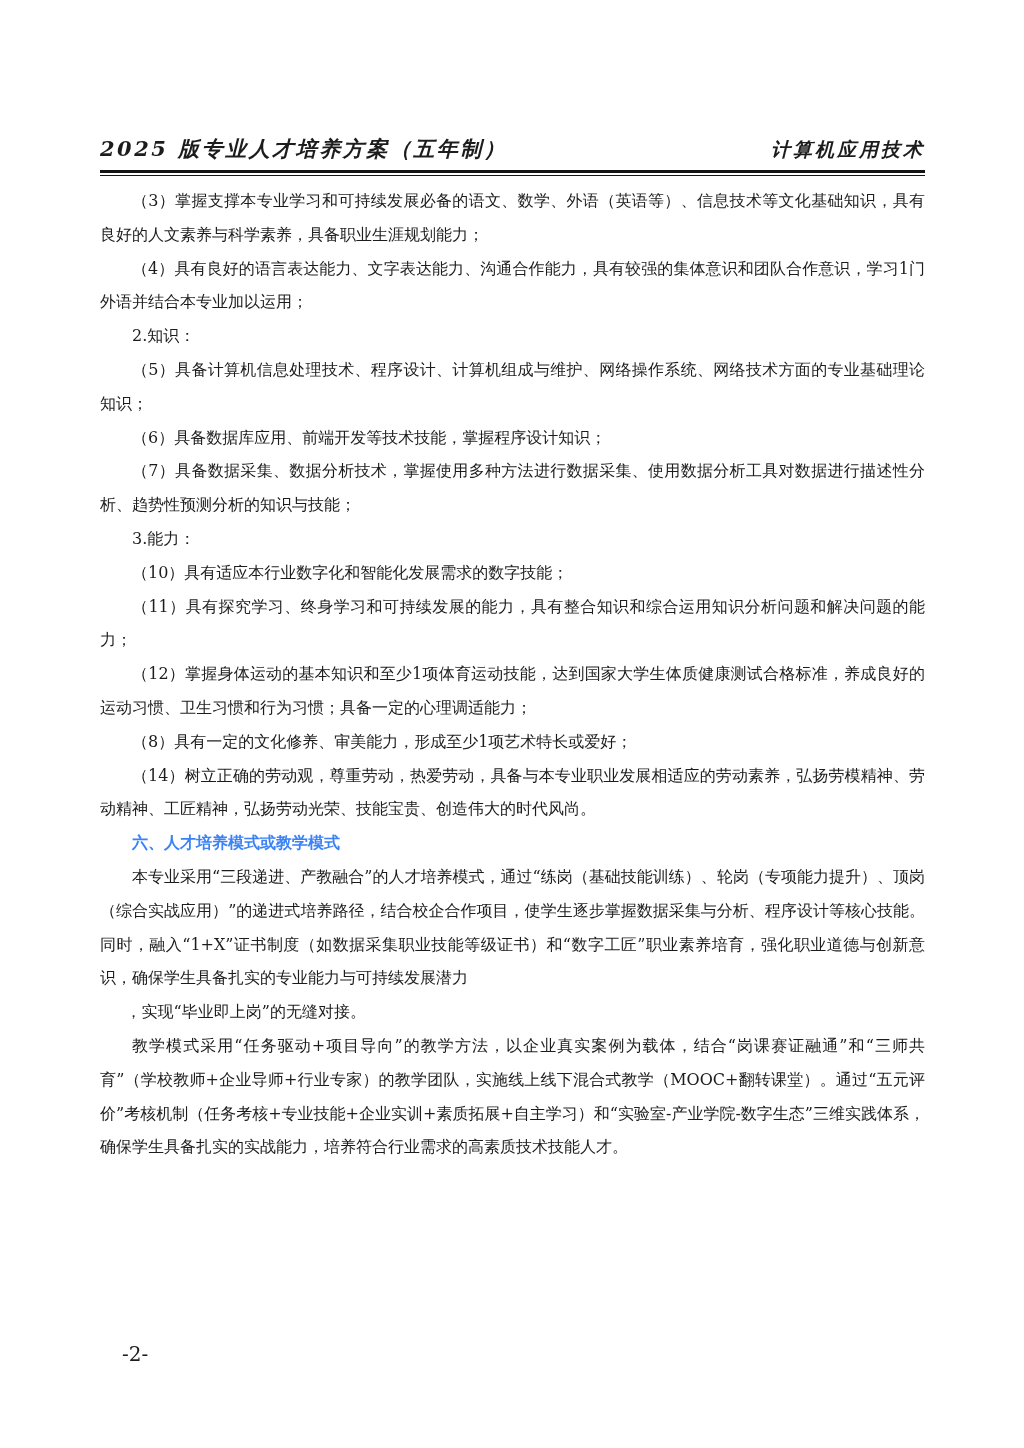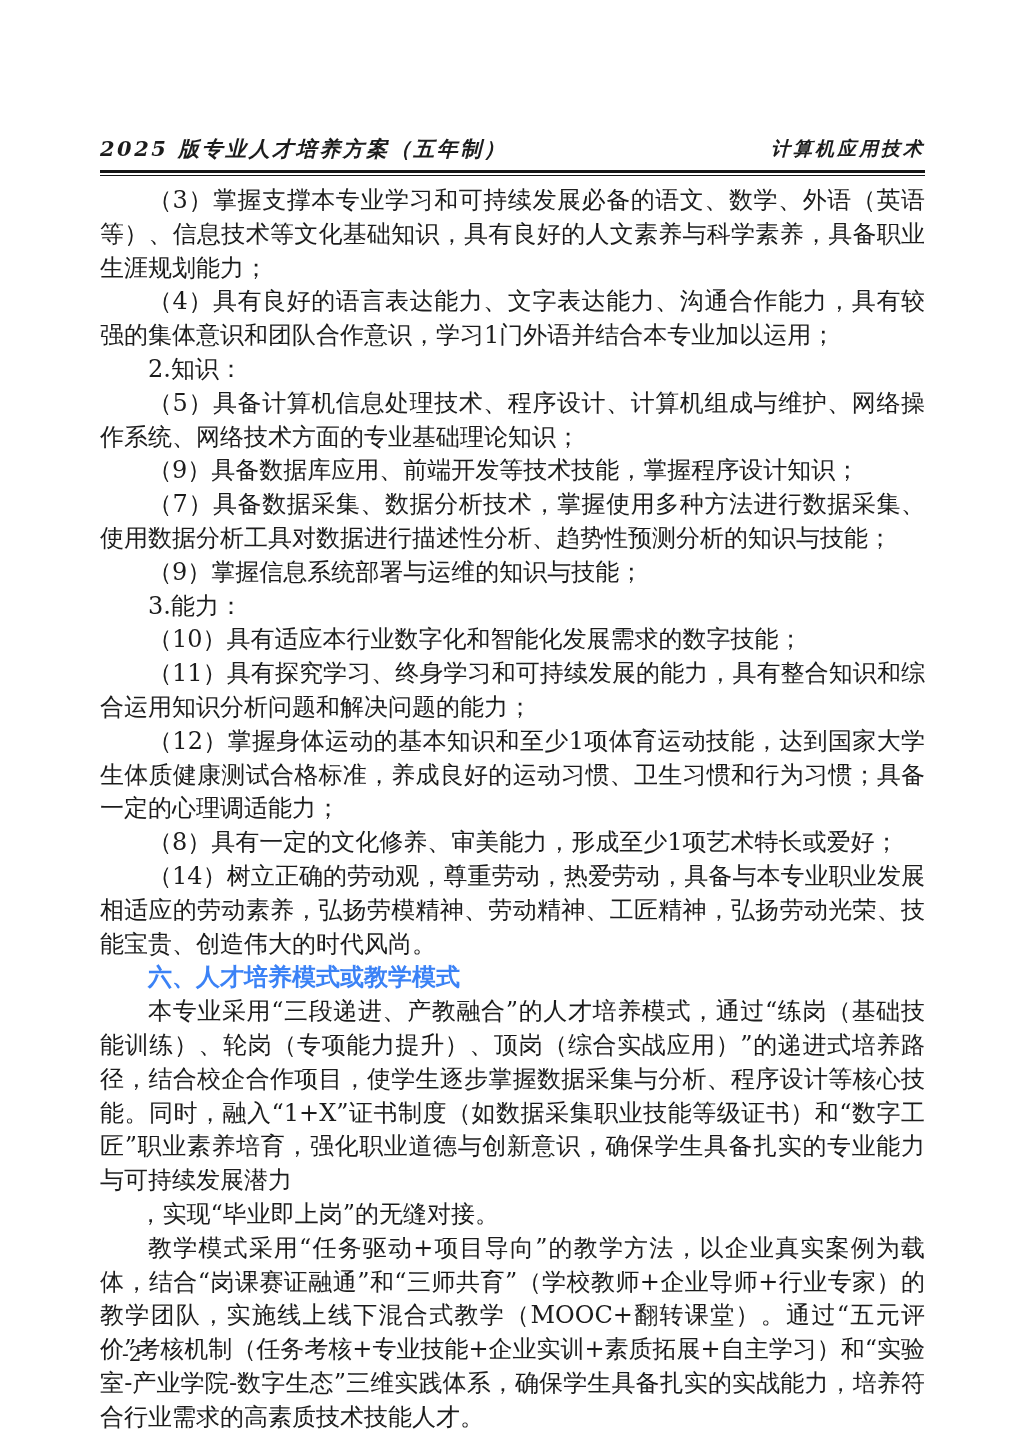--- a/index.html
+++ b/index.html
@@ -18,21 +18,21 @@
   }
   .header {
     position: absolute;
     top: 135px;
     left: 100px;
     right: 99px;
   }
   .header-row {
     display: flex;
     justify-content: space-between;
-    align-items: center;
+    align-items: flex-end;
     gap: 32px;
   }
   .header-left {
     font-size: 21px;
     font-style: italic;
     font-weight: bold;
     letter-spacing: 2.5px;
     white-space: nowrap;
   }
   .header-right {
@@ -47,21 +47,21 @@
     margin-top: 7px;
     height: 2px;
     border-top: 3px solid #141414;
     border-bottom: 1px solid #141414;
   }
   .content {
     position: absolute;
     top: 184px;
     left: 100px;
     width: 825px;
-    font-size: 24px;
+    font-size: 16px;
     line-height: 33.8px;
     text-align: justify;
   }
   .content p {
     margin: 0;
     padding: 0;
   }
   .para, .sub {
     text-indent: 2em;
   }
@@ -93,23 +93,22 @@
       <span class="header-right">计算机应用技术</span>
     </div>
     <div class="header-rule"></div>
   </div>
 
   <div class="content">
     <p class="para">（3）掌握支撑本专业学习和可持续发展必备的语文、数学、外语（英语等）、信息技术等文化基础知识，具有良好的人文素养与科学素养，具备职业生涯规划能力；</p>
     <p class="para">（4）具有良好的语言表达能力、文字表达能力、沟通合作能力，具有较强的集体意识和团队合作意识，学习1门外语并结合本专业加以运用；</p>
     <p class="sub">2.知识：</p>
     <p class="para">（5）具备计算机信息处理技术、程序设计、计算机组成与维护、网络操作系统、网络技术方面的专业基础理论知识；</p>
-    <p class="para">（9）具备数据库应用、前端开发等技术技能，掌握程序设计知识；</p>
+    <p class="para">（6）具备数据库应用、前端开发等技术技能，掌握程序设计知识；</p>
     <p class="para">（7）具备数据采集、数据分析技术，掌握使用多种方法进行数据采集、使用数据分析工具对数据进行描述性分析、趋势性预测分析的知识与技能；</p>
-    <p class="para">（9）掌握信息系统部署与运维的知识与技能；</p>
     <p class="sub">3.能力：</p>
     <p class="para">（10）具有适应本行业数字化和智能化发展需求的数字技能；</p>
     <p class="para">（11）具有探究学习、终身学习和可持续发展的能力，具有整合知识和综合运用知识分析问题和解决问题的能力；</p>
     <p class="para">（12）掌握身体运动的基本知识和至少1项体育运动技能，达到国家大学生体质健康测试合格标准，养成良好的运动习惯、卫生习惯和行为习惯；具备一定的心理调适能力；</p>
     <p class="para">（8）具有一定的文化修养、审美能力，形成至少1项艺术特长或爱好；</p>
     <p class="para">（14）树立正确的劳动观，尊重劳动，热爱劳动，具备与本专业职业发展相适应的劳动素养，弘扬劳模精神、劳动精神、工匠精神，弘扬劳动光荣、技能宝贵、创造伟大的时代风尚。</p>
     <p class="heading">六、人才培养模式或教学模式</p>
     <p class="para">本专业采用“三段递进、产教融合”的人才培养模式，通过“练岗（基础技能训练）、轮岗（专项能力提升）、顶岗（综合实战应用）”的递进式培养路径，结合校企合作项目，使学生逐步掌握数据采集与分析、程序设计等核心技能。同时，融入“1+X”证书制度（如数据采集职业技能等级证书）和“数字工匠”职业素养培育，强化职业道德与创新意识，确保学生具备扎实的专业能力与可持续发展潜力</p>
     <p class="cont">，实现“毕业即上岗”的无缝对接。</p>
     <p class="para">教学模式采用“任务驱动+项目导向”的教学方法，以企业真实案例为载体，结合“岗课赛证融通”和“三师共育”（学校教师+企业导师+行业专家）的教学团队，实施线上线下混合式教学（MOOC+翻转课堂）。通过“五元评价”考核机制（任务考核+专业技能+企业实训+素质拓展+自主学习）和“实验室-产业学院-数字生态”三维实践体系，确保学生具备扎实的实战能力，培养符合行业需求的高素质技术技能人才。</p>

